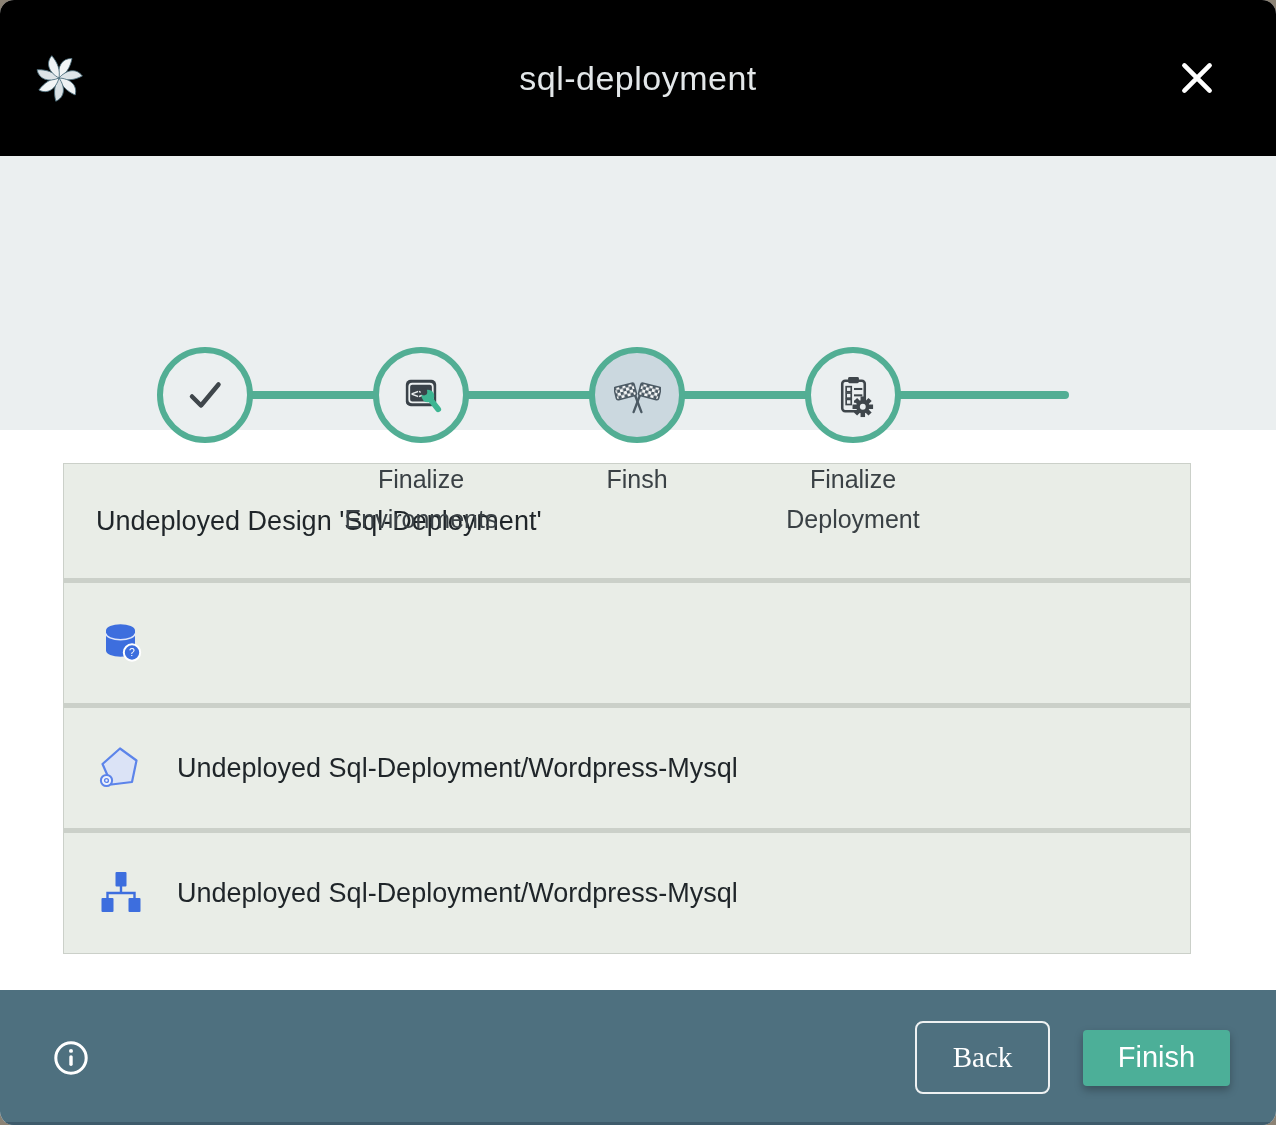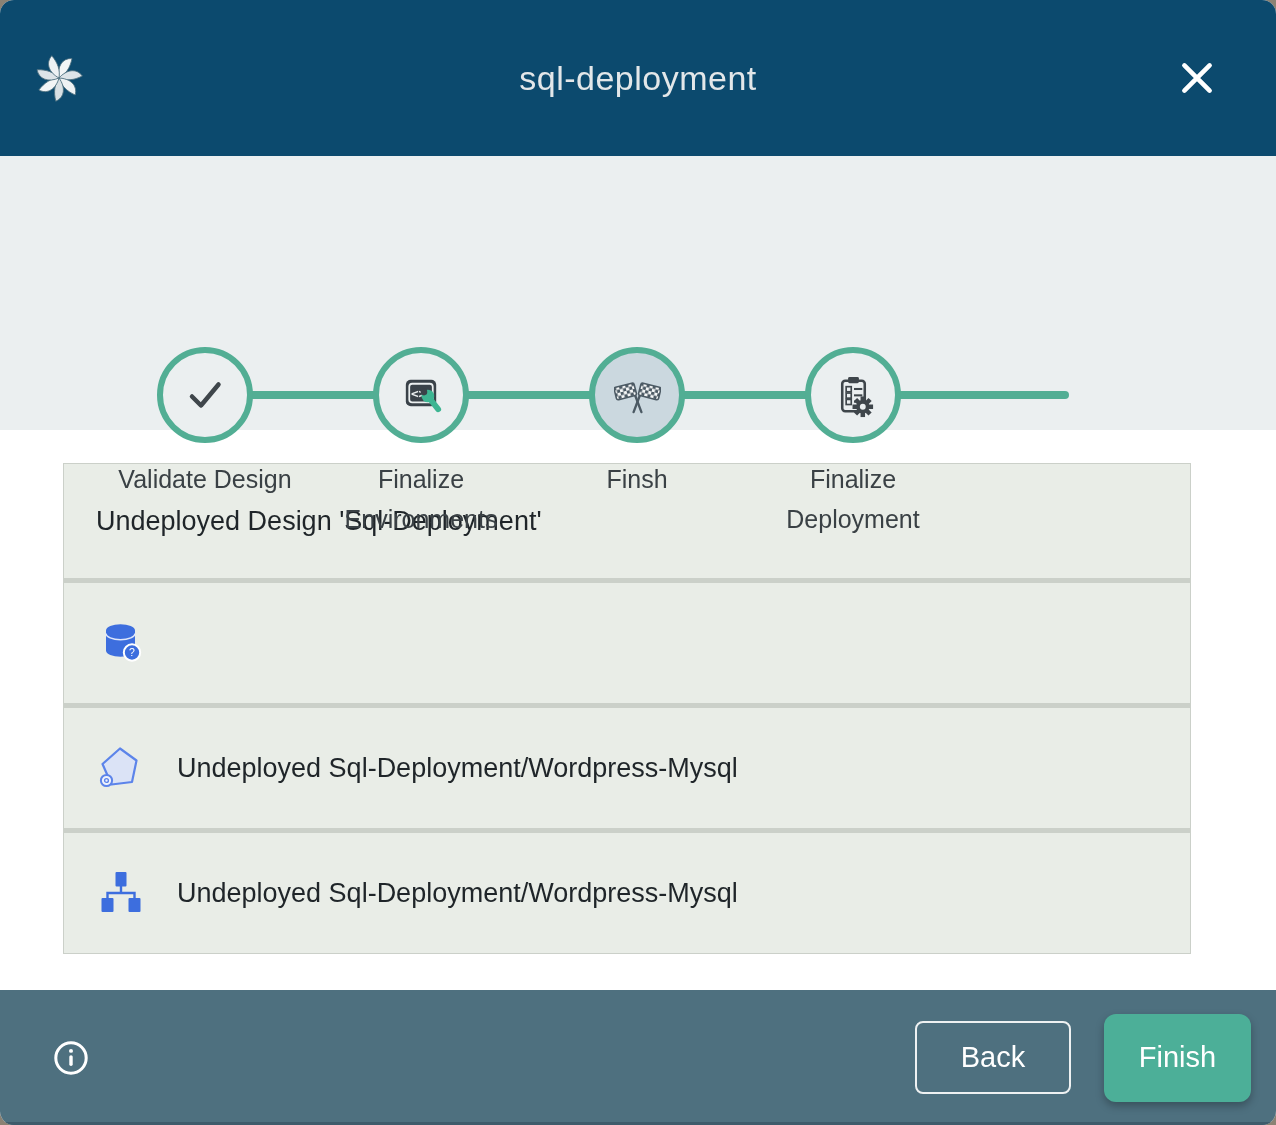--- a/index.html
+++ b/index.html
@@ -10,21 +10,21 @@
     position:relative;
   }
   .modal {
     position:absolute; inset:0;
     border-radius:14px; overflow:hidden;
     display:flex; flex-direction:column;
     background:#ffffff;
   }
   
   .header {
-    flex:0 0 156px; background:#0c4a6e; position:relative;text-decoration:underline;
+    flex:0 0 156px; background:#000000; position:relative;text-decoration:underline;
   }
   .logo { position:absolute; left:33px; top:52px; width:52px; height:52px; }
   .title {
     position:absolute; inset:0;
     display:flex; align-items:center; justify-content:center;
     color:#e3e7e9; font-size:34px; letter-spacing:0.5px;
   }
   .close-btn {
     position:absolute; right:58px; top:57px; width:42px; height:42px;
     background:none; border:none; padding:0; cursor:pointer;
@@ -64,28 +64,28 @@
     flex:0 0 135px; background:#4e707f; position:relative;
     display:flex; align-items:center;
   }
   .footer::after {
     content:""; position:absolute; left:0; right:0; bottom:0; height:3px;
     background:#3e5b6b;
   }
   .info-btn { margin-left:52px; width:38px; height:38px; background:none; border:none; padding:0; cursor:pointer; }
   .spacer { flex:1; }
   .back-btn {
-    width:156px; height:73px; margin-right:33px;
+    width:135px; height:73px; margin-right:33px;
     background:transparent; border:2px solid #eef1f2; border-radius:8px;
-    color:#ffffff; font-size:29px; font-family:Liberation Sans, sans-serif;
+    color:#ffffff; font-size:29px; font-family:Liberation Serif, serif;
     cursor:pointer;
   }
   .finish-btn {
-    width:147px; height:88px; margin-right:25px;
-    background:#4caf98; border:none; border-radius:12px;
+    width:147px; height:56px; margin-right:46px;
+    background:#4caf98; border:none; border-radius:4px;
     color:#ffffff; font-size:29px; font-family:"Liberation Sans", sans-serif;
     box-shadow:0 4px 9px rgba(0,0,0,0.28);
     cursor:pointer;
   }
 </style>
 </head>
 <body>
 
 <div class="modal">
 
@@ -114,21 +114,20 @@
   <div class="stepper">
     <div class="track"></div>
     <div class="steps">
 
       <div class="step">
         <div class="circle">
           <svg viewBox="0 0 46 46" width="46" height="46">
             <path d="M10 24.5 L19 33.5 L36.5 12.5" fill="none" stroke="#3f464b" stroke-width="4.5" stroke-linecap="round" stroke-linejoin="round"></path>
           </svg>
         </div>
-        <div class="step-label">Validate Design</div>
       </div>
 
       <div class="step">
         <div class="circle">
           <svg viewBox="0 0 48 48" width="47" height="47">
             <rect x="8" y="8" width="31" height="27" rx="5" fill="#3a4249"></rect>
             <rect x="11.5" y="12" width="24" height="19" rx="3" fill="none" stroke="#ebeff0" stroke-width="1.8"></rect>
             <text x="21" y="26.5" font-size="13" font-family="DejaVu Sans Mono, monospace" font-weight="bold" fill="#ebeff0" text-anchor="middle">&lt;&gt;</text>
             <path d="M32 26.5 L41 38" stroke="#3db592" stroke-width="6" stroke-linecap="round"></path>
             <circle cx="30.5" cy="24.5" r="6.5" fill="#3db592"></circle>

